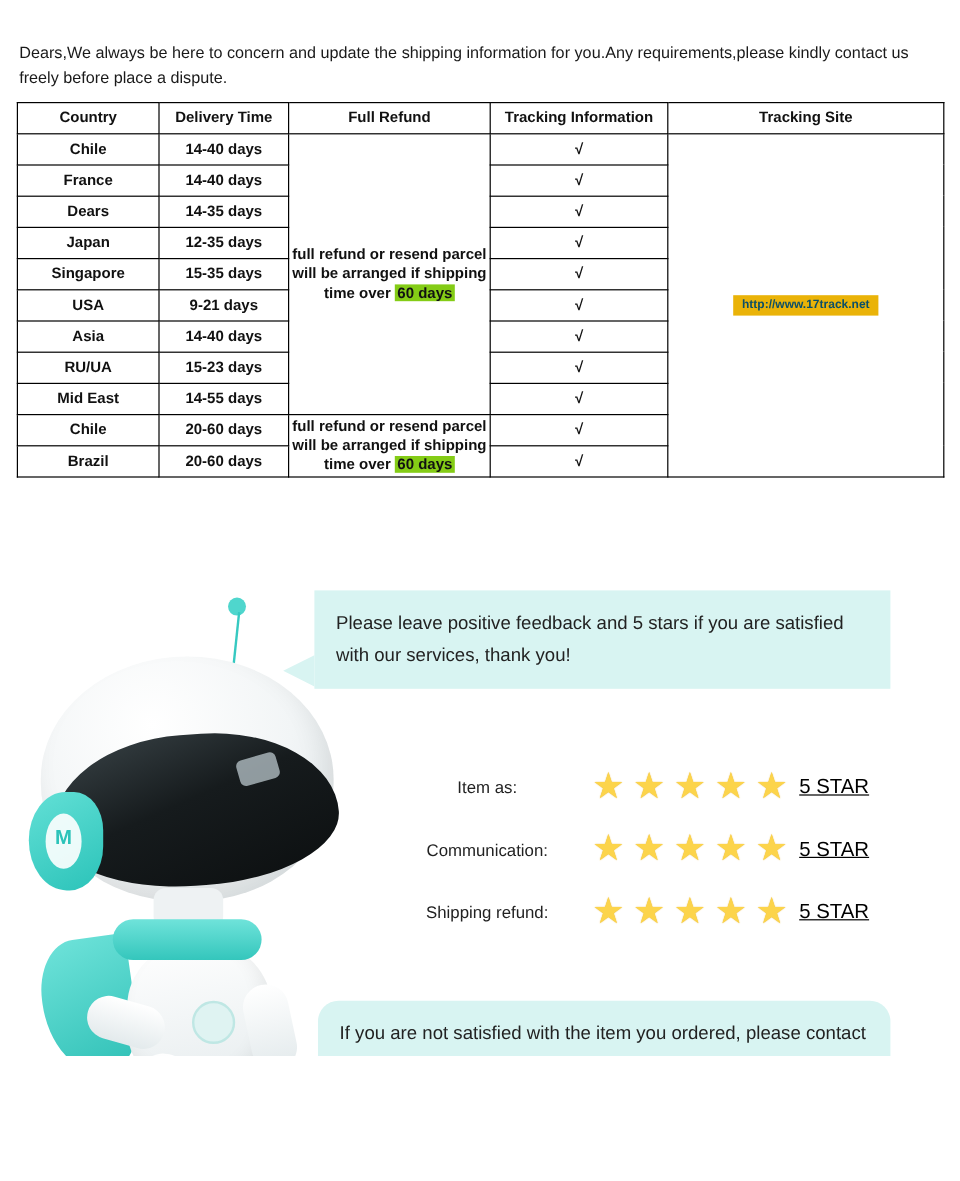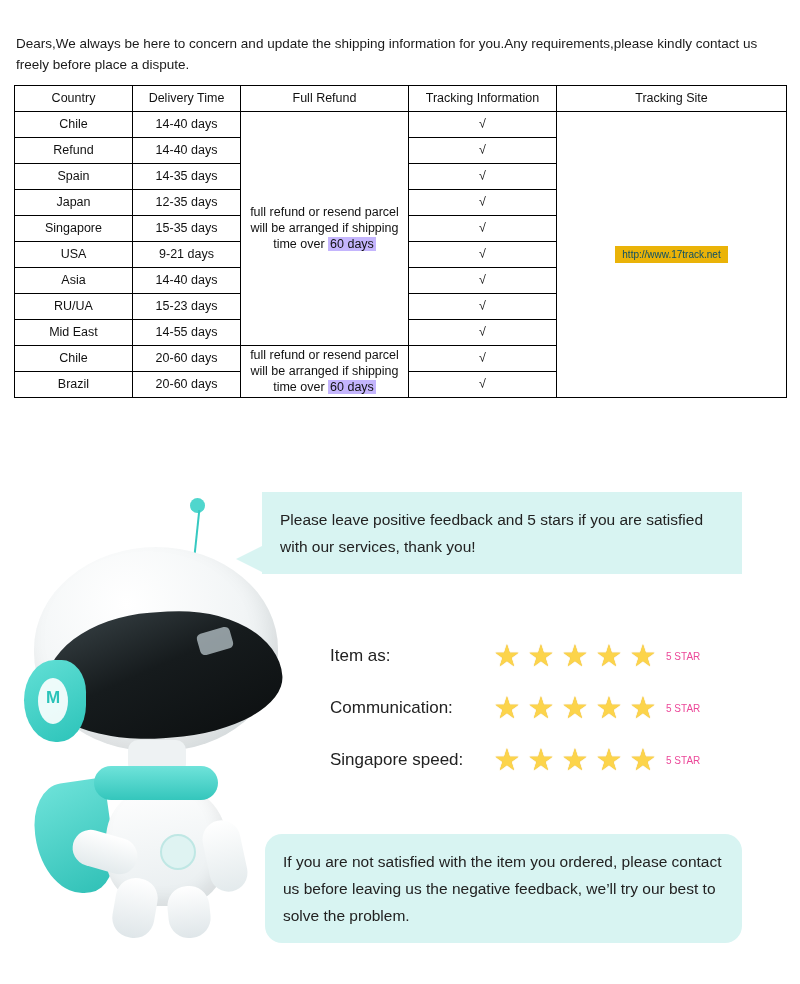--- a/index.html
+++ b/index.html
@@ -6,21 +6,21 @@
   html, body {
     margin: 0; padding: 0;
     width: 800px; height: 984px;
     background: #ffffff;
     font-family: "Liberation Sans", sans-serif;
     color: #111;
   }
   .page {
     position: relative;
     width: 800px;
-    height: 984px;
+    height: 880px;
     overflow: hidden;
   }
 
   
   .notice-block {
     position: absolute;
     left: 14px;
     top: 34px;
     width: 772px;
   }
@@ -36,41 +36,41 @@
     width: 772px;
     table-layout: fixed;
   }
   table.ship th, table.ship td {
     border: 1px solid #000;
     font-size: 12.5px;
     text-align: center;
     color: #111;
     padding: 0;
     height: 26px;
-    font-weight: normal;
+    font-weight: bold;
   }
   table.ship th {
     font-size: 12.5px;
     height: 26px;
   }
   col.c-country { width: 118px; }
   col.c-time    { width: 108px; }
   col.c-refund  { width: 168px; }
   col.c-track   { width: 148px; }
   col.c-site    { width: 230px; }
 
   .refund-cell {
     font-size: 12px;
     line-height: 1.3;
     text-align: left;
     padding: 0 6px;
     vertical-align: middle;
   }
   .hl {
-    background: #c4b5fd;
+    background: #84cc16;
     padding: 0 2px;
   }
   .site-cell { vertical-align: middle; }
   .site-link {
     display: inline-block;
     background: #eab308;
     color: #0b4f68;
     font-size: 10px;
     padding: 3px 7px;
     text-decoration: none;
@@ -265,45 +265,46 @@
     top: 178px;
     width: 420px;
   }
   .rating-row {
     display: flex;
     align-items: center;
     height: 52px;
   }
   .rating-label {
     width: 162px;
-    text-align: left;
-    font-size: 17px;
+    text-align: center;
+    font-size: 14px;
     color: #222;
     padding-right: 10px;
     white-space: nowrap;
   }
   .stars {
     display: flex;
     gap: 4px;
   }
   .star {
     width: 30px;
     height: 30px;
     display: inline-block;
     color: #FCD44B;
     font-size: 30px;
     line-height: 30px;
     text-align: center;
     text-shadow: 0 0 1px #e0a81e;
   }
   .rating-value {
-    font-size: 10px;
-    color: #ec4899;
+    font-size: 17px;
+    color: #000000;
     padding-left: 8px;
     white-space: nowrap;
+    text-decoration: underline;
   }
 </style>
 </head>
 <body>
 
 <div class="page">
 
   <section class="notice-block">
     <div class="notice-text">Dears,We always be here to concern and update the shipping information for you.Any requirements,please kindly contact us freely before place a dispute.</div>
 
@@ -331,26 +332,26 @@
           <td>14-40 days</td>
           <td class="refund-cell" rowspan="9">
             <span>full refund or resend parcel will be arranged if shipping time over </span><span class="hl">60 days</span>
           </td>
           <td class="tick">√</td>
           <td class="site-cell" rowspan="11">
             <a class="site-link" href="#">http://www.17track.net</a>
           </td>
         </tr>
         <tr>
-          <td>Refund</td>
+          <td>France</td>
           <td>14-40 days</td>
           <td class="tick">√</td>
         </tr>
         <tr>
-          <td>Spain</td>
+          <td>Dears</td>
           <td>14-35 days</td>
           <td class="tick">√</td>
         </tr>
         <tr>
           <td>Japan</td>
           <td>12-35 days</td>
           <td class="tick">√</td>
         </tr>
         <tr>
           <td>Singapore</td>
@@ -439,21 +440,21 @@
           <span class="star">★</span>
           <span class="star">★</span>
           <span class="star">★</span>
           <span class="star">★</span>
           <span class="star">★</span>
         </div>
         <div class="rating-value">5 STAR</div>
       </div>
 
       <div class="rating-row">
-        <div class="rating-label">Singapore speed:</div>
+        <div class="rating-label">Shipping refund:</div>
         <div class="stars">
           <span class="star">★</span>
           <span class="star">★</span>
           <span class="star">★</span>
           <span class="star">★</span>
           <span class="star">★</span>
         </div>
         <div class="rating-value">5 STAR</div>
       </div>
 

